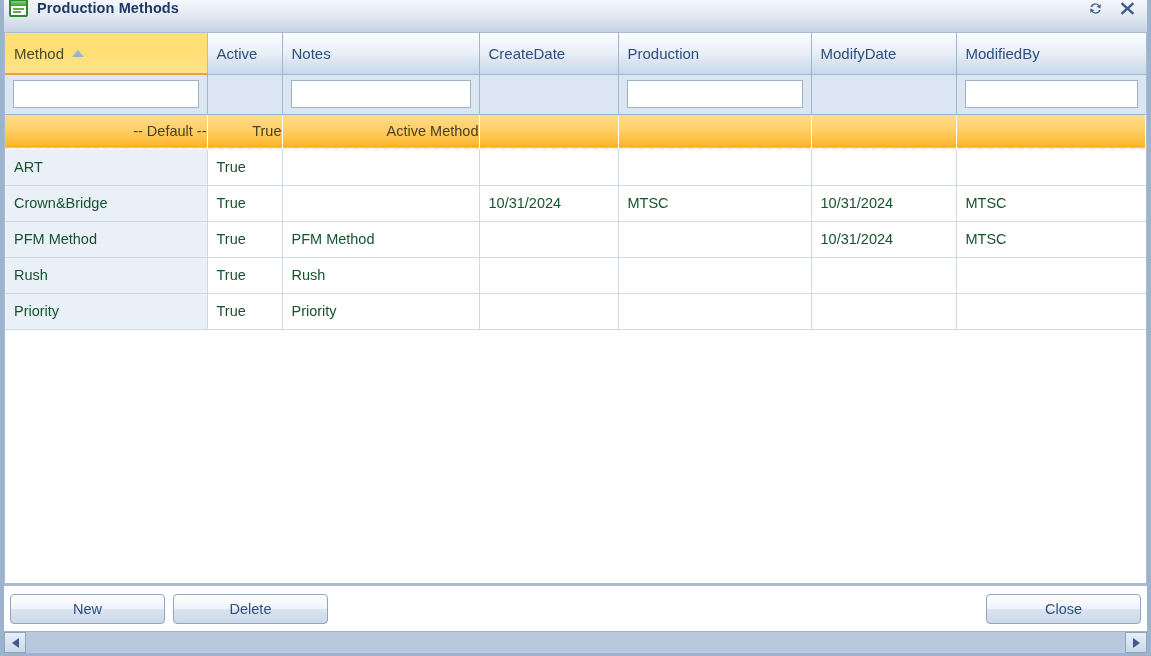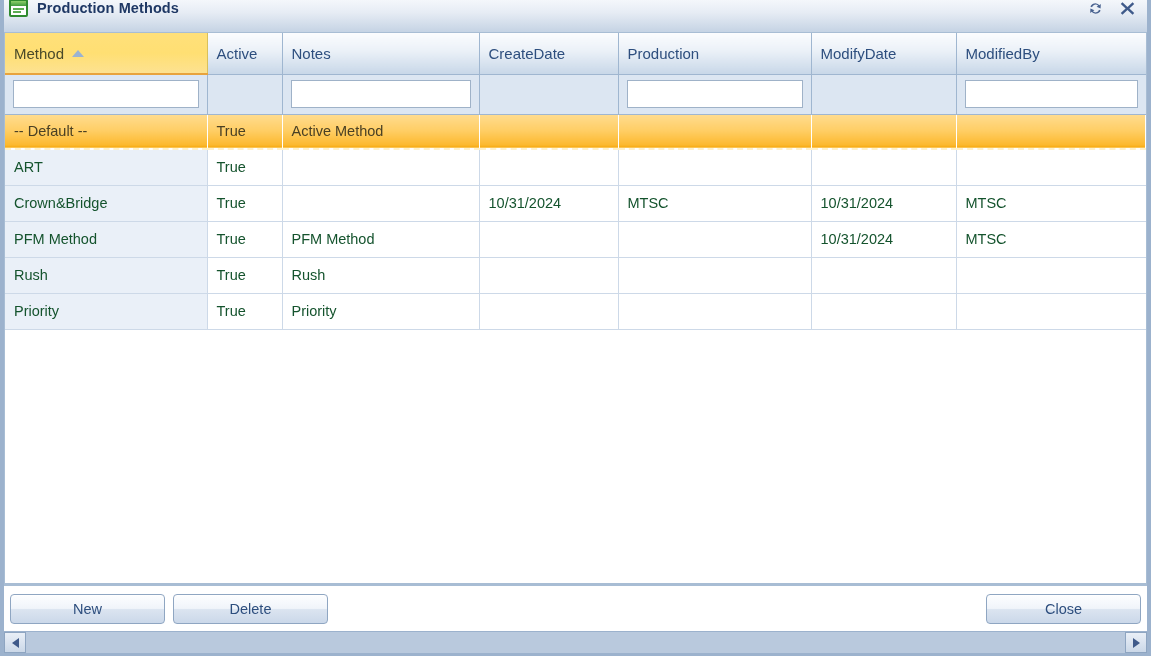--- a/index.html
+++ b/index.html
@@ -196,20 +196,21 @@
   }
   tbody td:last-child { border-right: none; }
   tbody td.firstcol { background: #eaf0f8; }
 
   tbody tr.selected td {
     background: linear-gradient(to bottom, #ffdc8f 0%, #ffce66 48%, #fcb92f 92%, #f6a90f 100%);
     color: #4a4024;
     border-right: 1px solid transparent;
     border-bottom: 2px dashed #fff1c9;
     height: 35px;
+    text-align: right;
   }
   tbody tr.selected td.firstcol { background: linear-gradient(to bottom, #ffdc8f 0%, #ffce66 48%, #fcb92f 92%, #f6a90f 100%); }
 
   
   .buttonbar {
     flex: 0 0 47px;
     height: 47px;
     box-sizing: border-box;
     background: #ffffff;
     border-top: 2px solid #a8bdd4;

